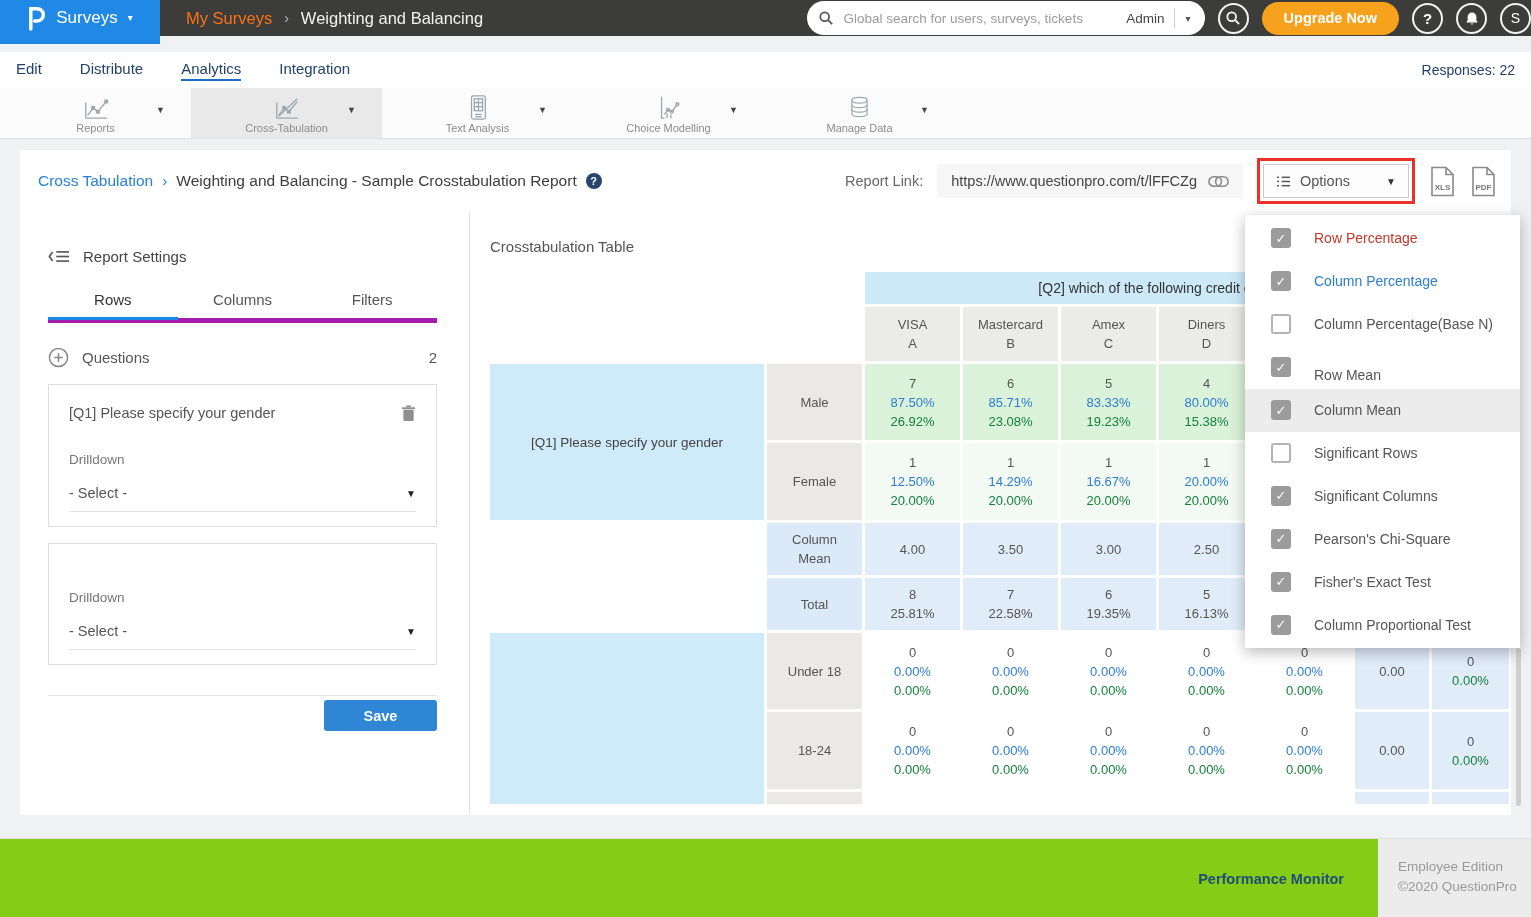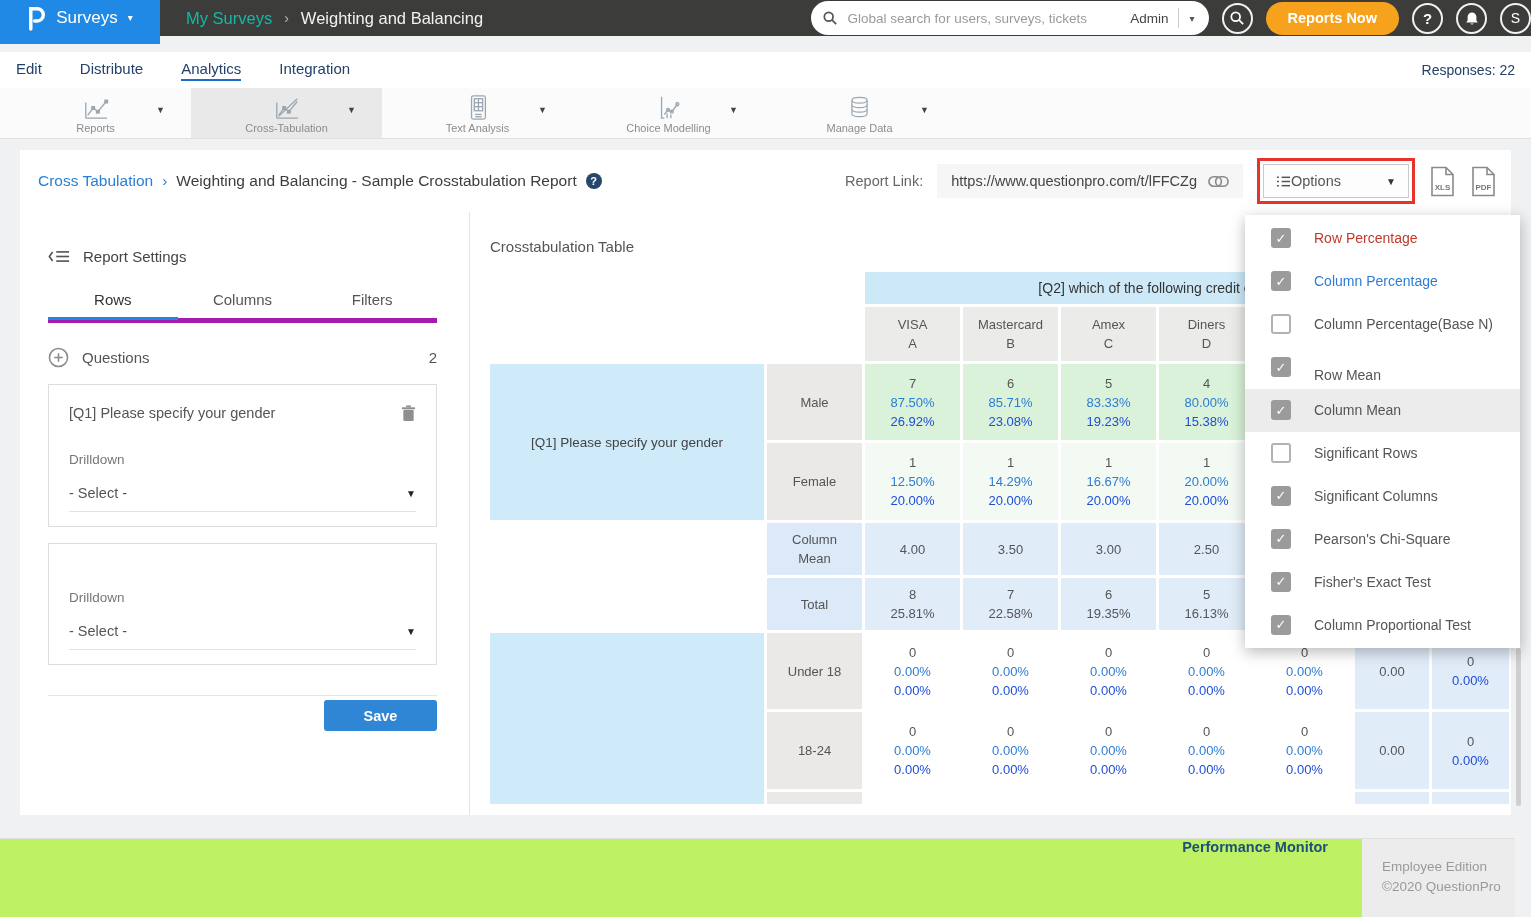--- a/index.html
+++ b/index.html
@@ -7,21 +7,21 @@
        font-family:"Liberation Sans",sans-serif;background:#eff1f2;}
 
   
   .topbar{position:absolute;top:0;left:0;right:0;height:36px;background:#3c3c3b;
           display:flex;align-items:center;z-index:5;}
   .brand{width:160px;height:52px;background:#2089e5;display:flex;align-items:center;
          justify-content:center;gap:10px;color:#fff;cursor:pointer;flex:0 0 auto;}
   .brand-label{font-size:17px;}
   .caret{font-size:10px;line-height:1;}
   .crumbs{display:flex;align-items:center;gap:12px;margin-left:26px;font-size:16.5px;}
-  .crumb-parent{color:#14b8a6;cursor:pointer;}
+  .crumb-parent{color:#f97316;cursor:pointer;}
   .crumb-sep{color:#b9b9b9;font-size:14px;}
   .crumb-current{color:#f2f2f2;}
   .top-right{margin-left:auto;display:flex;align-items:center;gap:13px;padding-right:0;}
   .search-pill{width:398px;height:34px;background:#fff;border-radius:17px;display:flex;
                align-items:center;padding:0 12px;gap:9px;box-sizing:border-box;}
   .search-pill input{border:none;outline:none;flex:1;font-size:13.5px;color:#333;
                      background:transparent;font-family:inherit;}
   ::placeholder{color:#9a9a9a;}
   .admin{font-size:13.5px;color:#444;cursor:pointer;}
   .vsep{width:1px;height:20px;background:#ccc;}
@@ -59,21 +59,21 @@
   .rh-link{color:#2980d5;cursor:pointer;}
   .rh-sep{color:#2980d5;}
   .rh-title{color:#3d3d3d;}
   .help-dot{width:16px;height:16px;border-radius:50%;background:#26476b;color:#fff;
             font-size:11px;font-weight:bold;display:flex;align-items:center;justify-content:center;}
   .rh-right{margin-left:auto;display:flex;align-items:center;gap:14px;}
   .rl-label{font-size:14.5px;color:#666;}
   .url-box{background:#f6f6f6;display:flex;align-items:center;gap:11px;padding:9px 14px;
            font-size:14.5px;color:#444;}
   .red-box{border:3px solid #e8322c;padding:3px;}
-  .options-btn{display:flex;align-items:center;border:1px solid #c9c9c9;background:#fdfdfd;
+  .options-btn{display:flex;align-items:center;gap:9px;border:1px solid #c9c9c9;background:#fdfdfd;
                padding:8px 12px;font-size:14.5px;color:#555;width:146px;box-sizing:border-box;cursor:pointer;}
   .caret2{margin-left:auto;color:#333;font-size:10px;}
   .file-ico{cursor:pointer;display:flex;}
 
   .panel-body{display:flex;height:603px;}
 
   
   .left-panel{width:450px;border-right:1px solid #e3e3e3;box-sizing:border-box;
               padding:36px 32px 0 28px;flex:0 0 auto;}
   .lp-head{display:flex;align-items:center;gap:13px;color:#444;font-size:15px;cursor:pointer;}
@@ -104,40 +104,40 @@
             font-size:13px;line-height:19px;text-align:center;}
   .band{background:#cde9f8;color:#333;font-size:14px;}
   .colhead{background:#ebebe9;color:#555;}
   .qlabel{background:#cfeaf9;color:#444;font-size:13.5px;padding:0 14px;box-sizing:border-box;}
   .rowlabel{background:#eae9e7;color:#555;padding:0 18px;box-sizing:border-box;}
   .rowlabel.bluelab{background:#dbe9f8;}
   .cell.green{background:#d9f2d9;}
   .cell.palegreen{background:#f3faf3;}
   .cell.blue{background:#e1ecf9;}
   .cell.white{background:#fff;}
-  .c-n{color:#555;} .c-rp{color:#2d7dd2;} .c-cp{color:#1d4ed8;}
+  .c-n{color:#555;} .c-rp{color:#2d7dd2;} .c-cp{color:#15803d;}
 
   
   .options-menu{position:absolute;top:215px;left:1245px;width:275px;height:433px;background:#fff;
                 box-shadow:0 4px 14px rgba(0,0,0,.28);z-index:50;display:flex;flex-direction:column;
                 padding:2px 0;box-sizing:border-box;}
   .menu-item{flex:1;display:flex;align-items:center;gap:23px;padding-left:26px;cursor:pointer;}
   .menu-item.hl{background:#ececec;}
   .mi-label{font-size:14px;}
   .checkbox{width:20px;height:20px;border-radius:3px;box-sizing:border-box;display:flex;
             align-items:center;justify-content:center;flex:0 0 auto;cursor:pointer;}
   .checkbox.on{background:#9b9b9b;color:#fff;font-size:13px;}
   .checkbox.off{border:2px solid #b3b3b3;background:#fff;}
 
   .scroll-thumb{position:absolute;top:648px;left:1516px;width:5px;height:158px;background:#cfcfcf;
                 border-radius:3px;z-index:10;}
 
   
-  .footer{position:absolute;top:838px;left:0;right:16px;height:79px;border-top:1px solid #e0e0e0;
-          display:flex;justify-content:flex-end;background:#bef264;}
+  .footer{position:absolute;top:838px;left:0;right:0;height:79px;border-top:1px solid #e0e0e0;
+          display:flex;align-items:center;justify-content:flex-end;background:#84cc16;}
   .perf{color:#1f4e79;font-size:14.5px;font-weight:600;margin-right:34px;cursor:pointer;}
   .edition-box{width:153px;height:79px;background:#ececec;color:#9a9a9a;font-size:13.5px;
                line-height:20px;box-sizing:border-box;padding:18px 0 0 20px;}
 </style>
 </head>
 <body>
 
 <header class="topbar">
   <div class="brand">
     <span style="display:flex;">
@@ -165,21 +165,21 @@
       <span class="admin">Admin</span>
       <span class="vsep"></span>
       <span class="pill-caret">▾</span>
     </div>
     <div class="circle-btn">
       <svg width="14" height="14" viewBox="0 0 16 16">
           <circle cx="6.5" cy="6.5" r="5" fill="none" stroke="#fff" stroke-width="2"></circle>
           <line x1="10.2" y1="10.2" x2="15" y2="15" stroke="#fff" stroke-width="2"></line>
         </svg>
     </div>
-    <button class="upgrade">Reports Now</button>
+    <button class="upgrade">Upgrade Now</button>
     <div class="circle-btn">
         <span class="qmark">?</span>
       </div>
     <div class="circle-btn">
       <svg width="14" height="15" viewBox="0 0 16 16" fill="#fff">
           <path d="M8 1a5 5 0 0 0-5 5v4L1.5 12.5h13L13 10V6a5 5 0 0 0-5-5z"></path>
           <path d="M6.2 13.6a1.9 1.9 0 0 0 3.6 0z"></path>
         </svg>
     </div>
     <div class="circle-btn">

